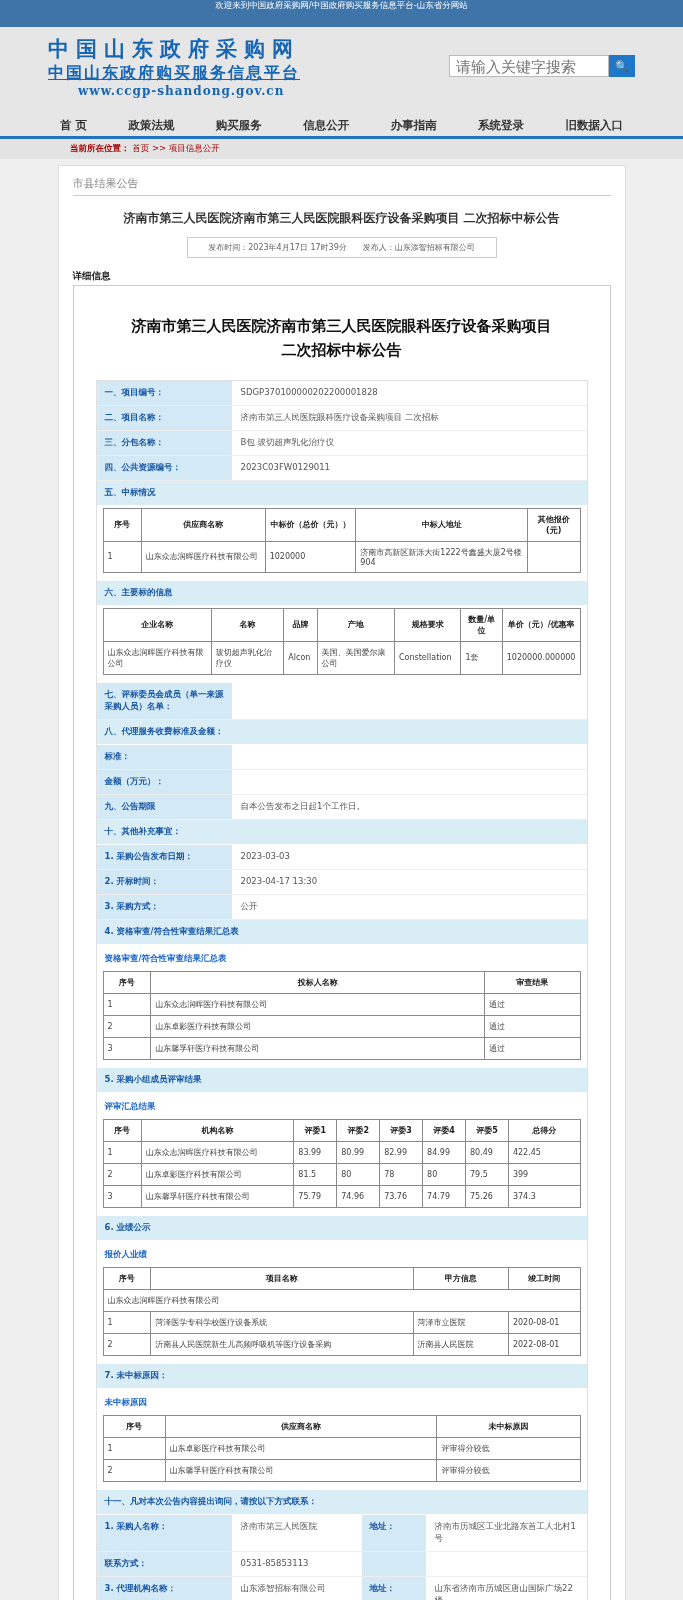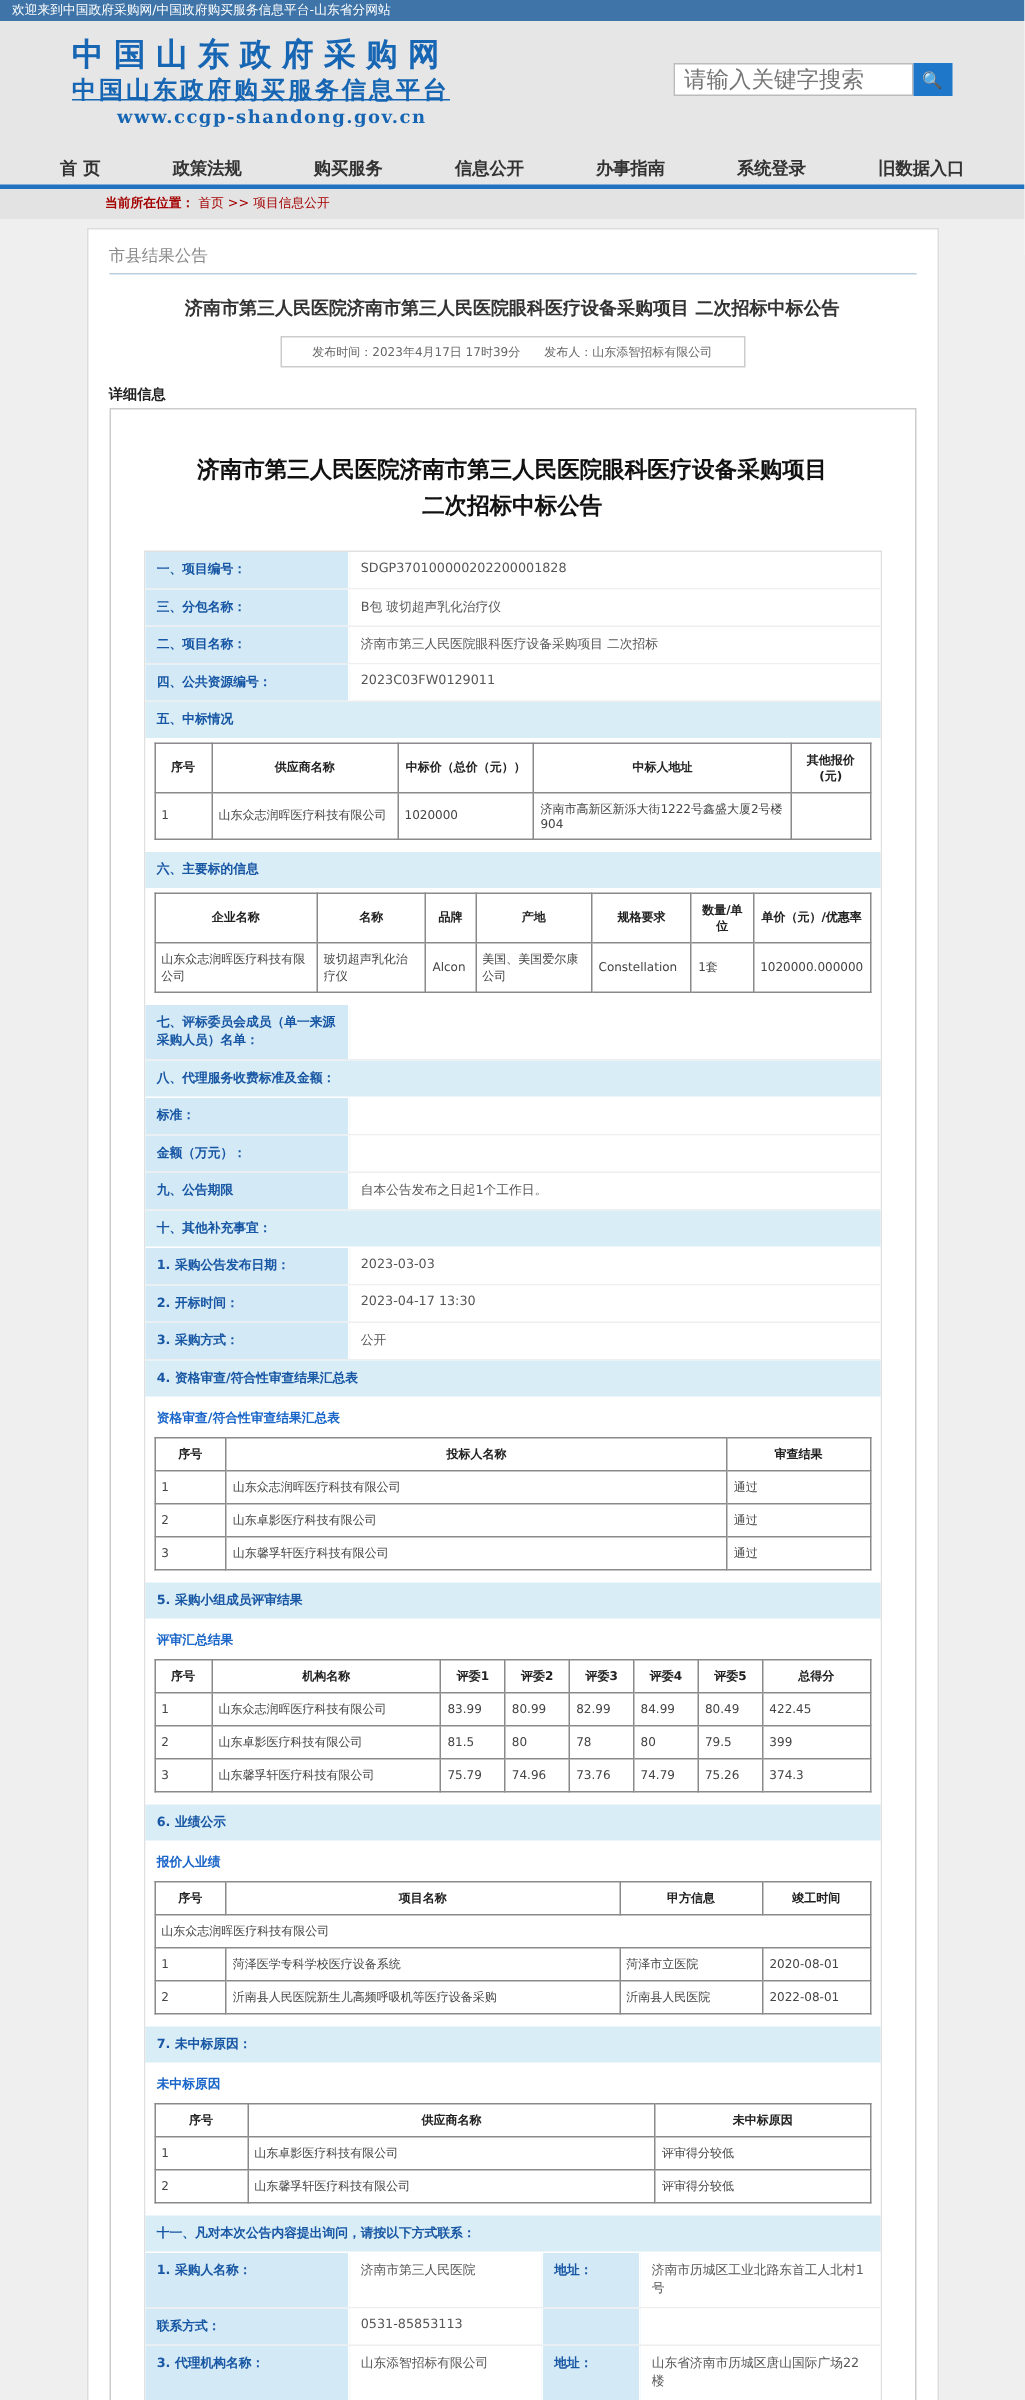--- a/index.html
+++ b/index.html
@@ -1,34 +1,34 @@
 <!DOCTYPE html>
 <html><head>
 <meta charset="utf-8">
 <style>
   * { margin:0; padding:0; box-sizing:border-box; }
   html,body { background:#efefef; }
   body { width:683px; margin:0 auto; font-family:"DejaVu Sans","Liberation Sans",sans-serif; color:#333; }
   a { text-decoration:none; }
 
   
-  .topbar { background:#3e74a8; color:#fff; font-size:8.5px; height:14px; display:flex; justify-content:space-between; align-items:center; padding:0 8px; }
+  .topbar { background:#3e74a8; color:#fff; font-size:8.5px; height:27px; display:flex; justify-content:space-between; align-items:center; padding:0 8px;flex-direction:column; }
   .topbar a { color:#fff;margin-top:40px; }
 
   
   .header { background:#e6e6e6; height:88px; position:relative; padding:8px 0 0 48px; }
   .logo-l1 { font-family:"DejaVu Serif","Liberation Serif",serif; font-weight:bold; color:#1766b3; font-size:21px; letter-spacing:7px; }
   .logo-l2 { font-family:"DejaVu Serif","Liberation Serif",serif; font-weight:bold; color:#1766b3; font-size:16px; letter-spacing:2px;text-decoration:underline; }
   .logo-l3 { font-family:"DejaVu Serif","Liberation Serif",serif; font-weight:bold; color:#1766b3; font-size:12px; letter-spacing:1px; margin-left:30px; }
   .search-wrap { position:absolute; right:48px; top:28px; display:flex; }
   .search-input { width:160px; height:22px; border:1px solid #bbb; background:#fff; font-size:15px; padding:0 6px; color:#333; }
   .search-btn { width:26px; height:22px; background:#1e77c8; border:none; color:#fff; font-size:11px; cursor:pointer; display:flex; align-items:center; justify-content:center; }
 
   
-  .nav { background:#e6e6e6; height:24px; display:flex; align-items:center; padding:0 40px; justify-content:space-between; border-bottom:3px solid #2173c2; }
+  .nav { background:#e6e6e6; height:24px; display:flex; align-items:center; padding:0 60px; justify-content:space-between; border-bottom:3px solid #2173c2; }
   .nav-item { font-size:11.5px; font-weight:bold; color:#333; cursor:pointer; }
 
   
   .crumbbar { background:#e3e3e3; padding:4px 0 4px 70px; font-size:8.5px; color:#a40000; }
   .crumbbar a { color:#a40000; }
   .crumb-prefix { font-weight:bold; }
 
   
   .card { width:568px; margin:6px auto 0; background:#fff; border:1px solid #ddd; padding:10px 14px 16px; }
   .sec-title { color:#8a8a8a; font-size:11px; padding-bottom:4px; border-bottom:1px solid #b8cfe0; }
@@ -101,26 +101,26 @@
     <div class="doc-title">
       <span>济南市第三人民医院济南市第三人民医院眼科医疗设备采购项目</span><br>
       <span>二次招标中标公告</span>
     </div>
     <div class="dtable" id="detail-table">
         <div class="drow">
           <div class="dlabel">一、项目编号：</div>
           <div class="dvalue">SDGP370100000202200001828</div>
         </div>
         <div class="drow">
+          <div class="dlabel">二、项目名称：</div>
+          <div class="dvalue">济南市第三人民医院眼科医疗设备采购项目 二次招标</div>
+        </div>
+        <div class="drow">
           <div class="dlabel">三、分包名称：</div>
           <div class="dvalue">B包 玻切超声乳化治疗仪</div>
-        </div>
-        <div class="drow">
-          <div class="dlabel">二、项目名称：</div>
-          <div class="dvalue">济南市第三人民医院眼科医疗设备采购项目 二次招标</div>
         </div>
         <div class="drow">
           <div class="dlabel">四、公共资源编号：</div>
           <div class="dvalue">2023C03FW0129011</div>
         </div>
         <div class="dsection">五、中标情况</div>
         <div class="itable-wrap">
           <table class="itable">
             <colgroup>
               <col style="width: 8%;">

